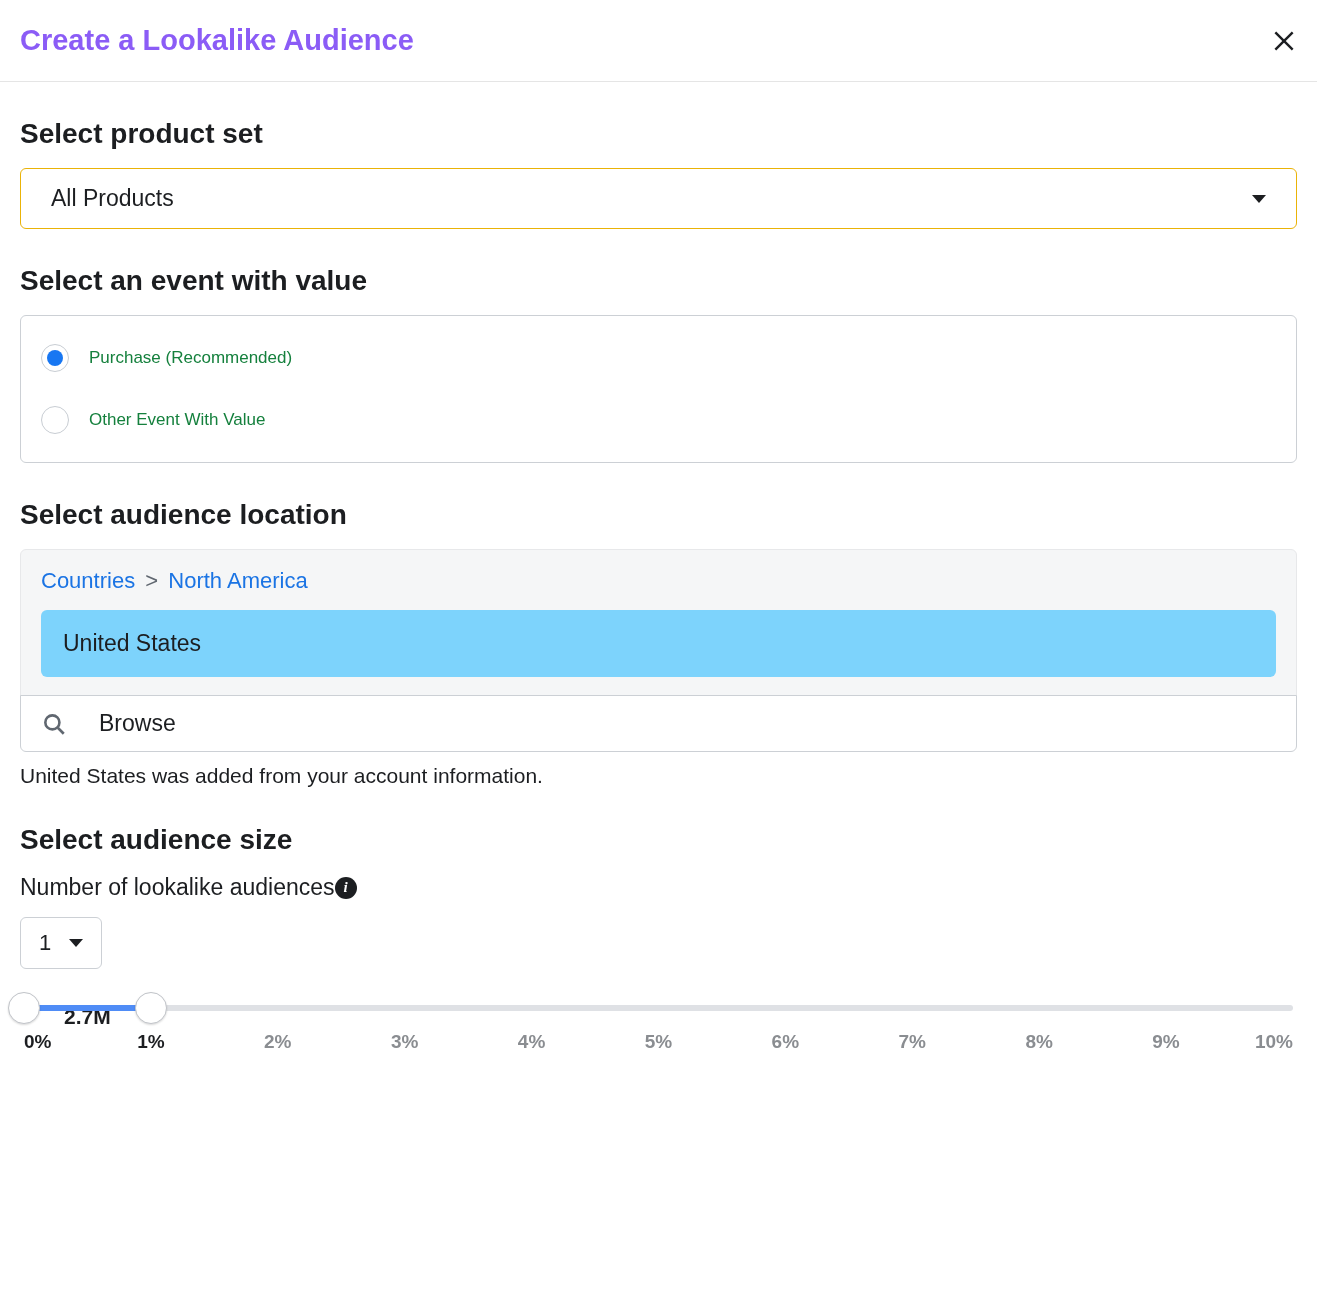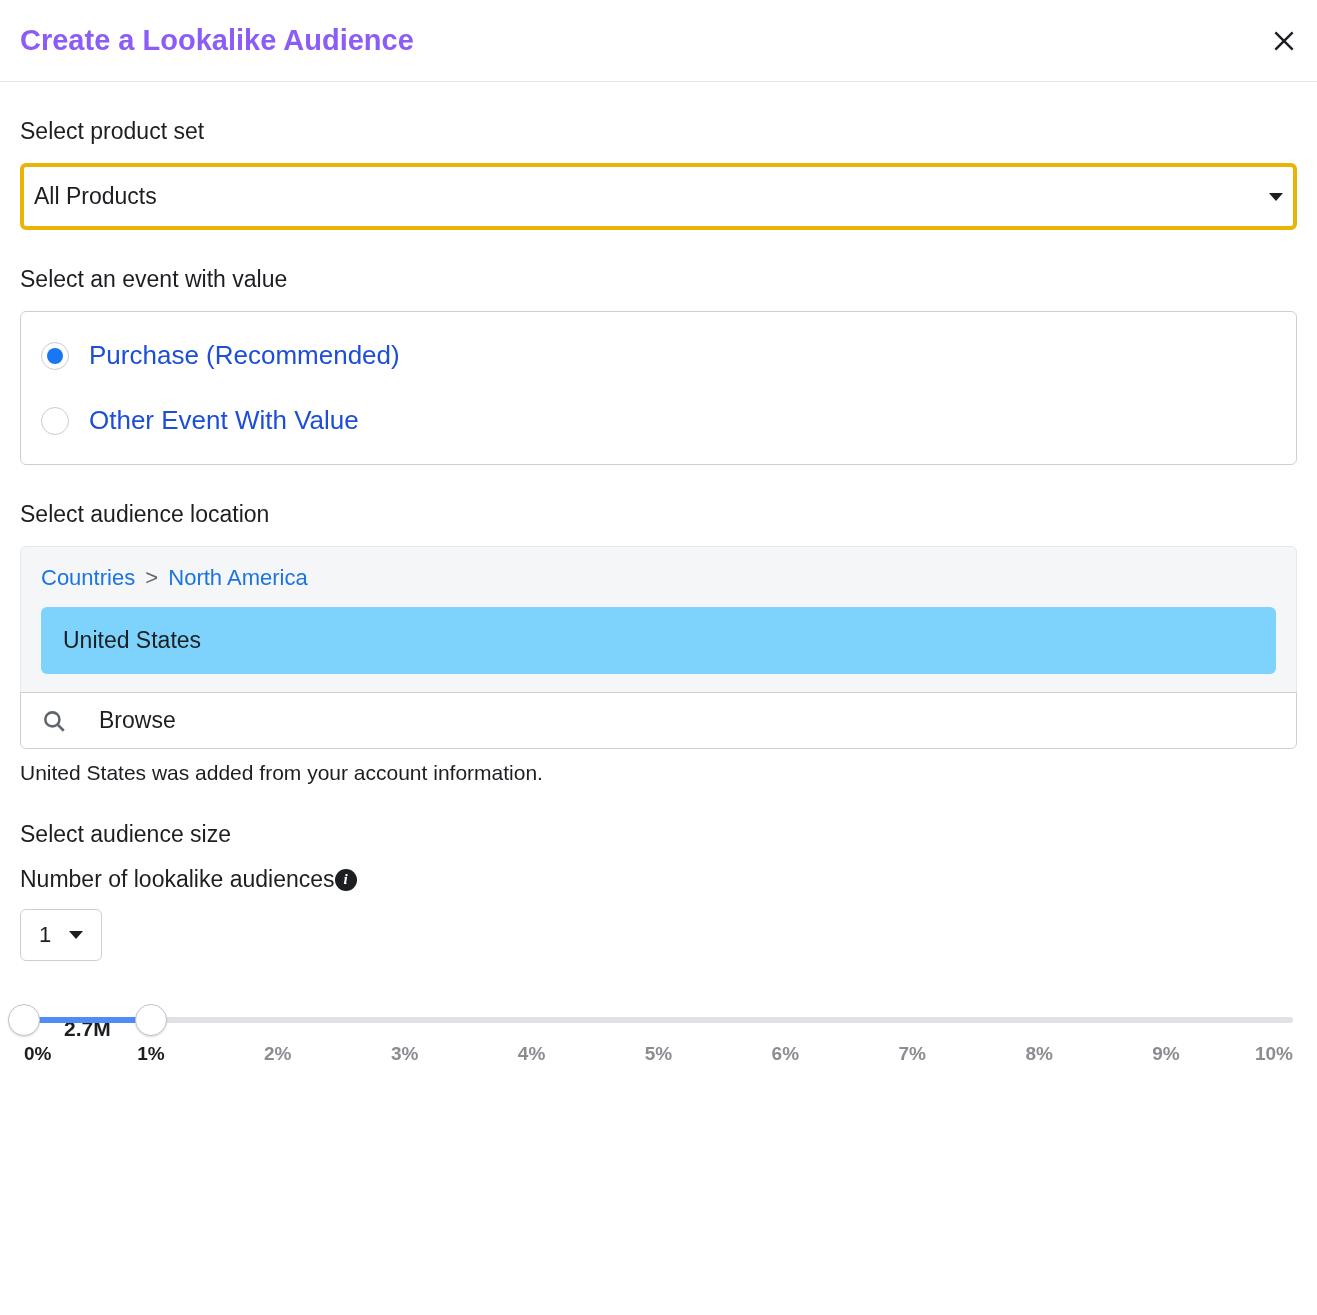--- a/index.html
+++ b/index.html
@@ -31,30 +31,30 @@
     width: 26px;
     height: 26px;
     cursor: pointer;
     position: relative;
   }
   .close-icon svg { width: 100%; height: 100%; }
   .section {
     padding: 0 20px;
   }
   .section-label {
-    font-size: 23px;
-    font-weight: 400;
+    font-size: 28px;
+    font-weight: 700;
     color: #1c1e21;
     margin-top: 36px;
     margin-bottom: 18px;
   }
   .dropdown {
-    border: 4px solid #eab308;
+    border: 1px solid #eab308;
     border-radius: 6px;
-    padding: 16px 10px;
+    padding: 16px 30px;
     display: flex;
     justify-content: space-between;
     align-items: center;
     cursor: pointer;
     font-size: 23px;
     color: #1c1e21;
     gap: 25px;
   }
   .caret-down {
     width: 0; height: 0;
@@ -85,22 +85,22 @@
     flex-shrink: 0;
   }
   .radio-circle.selected::after {
     content: "";
     width: 16px; height: 16px;
     background: #1877f2;
     border-radius: 50%;
     display: block;
   }
   .radio-label {
-    font-size: 26px;
-    color: #1d4ed8;
+    font-size: 17px;
+    color: #15803d;
   }
   .location-box {
     background: #f5f6f7;
     border: 1px solid #e7e8ea;
     border-radius: 6px 6px 0 0;
     padding: 18px 20px 18px 20px;
   }
   .breadcrumb {
     font-size: 22px;
     margin-bottom: 16px;
@@ -176,21 +176,21 @@
     padding: 12px 18px;
     display: inline-flex;
     align-items: center;
     gap: 18px;
     cursor: pointer;
     font-size: 22px;
     color: #1c1e21;
   }
   
   .slider-wrap {
-    margin-top: 56px;
+    margin-top: 36px;
     padding: 0 4px;
   }
   .slider-value-label {
     font-size: 21px;
     font-weight: 700;
     color: #1c1e21;
     margin-bottom: 10px;
     position: relative;
   }
   .slider-value-label span { position: absolute; transform: translateX(-50%); }

